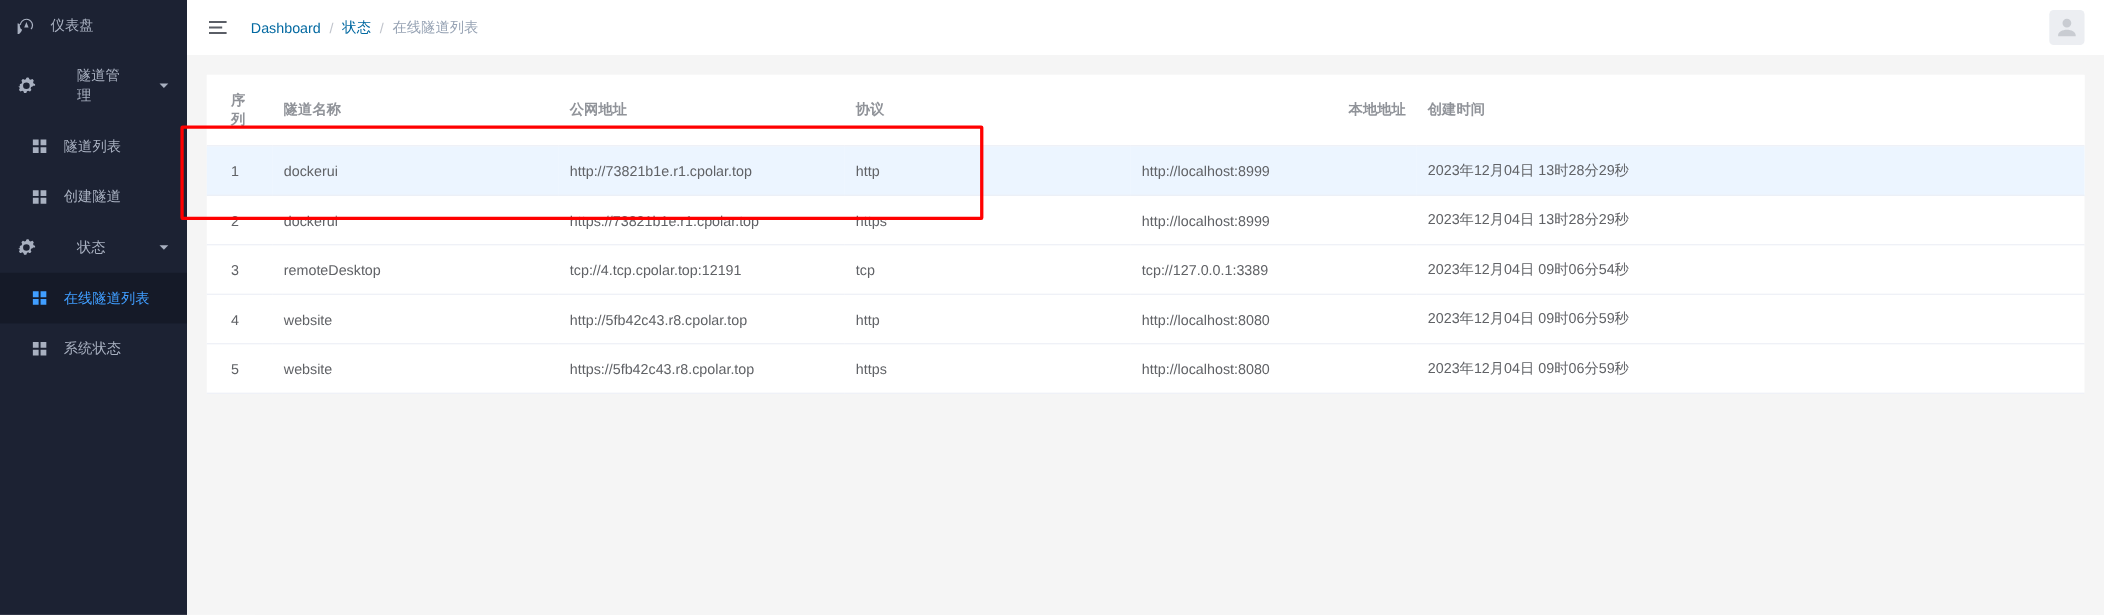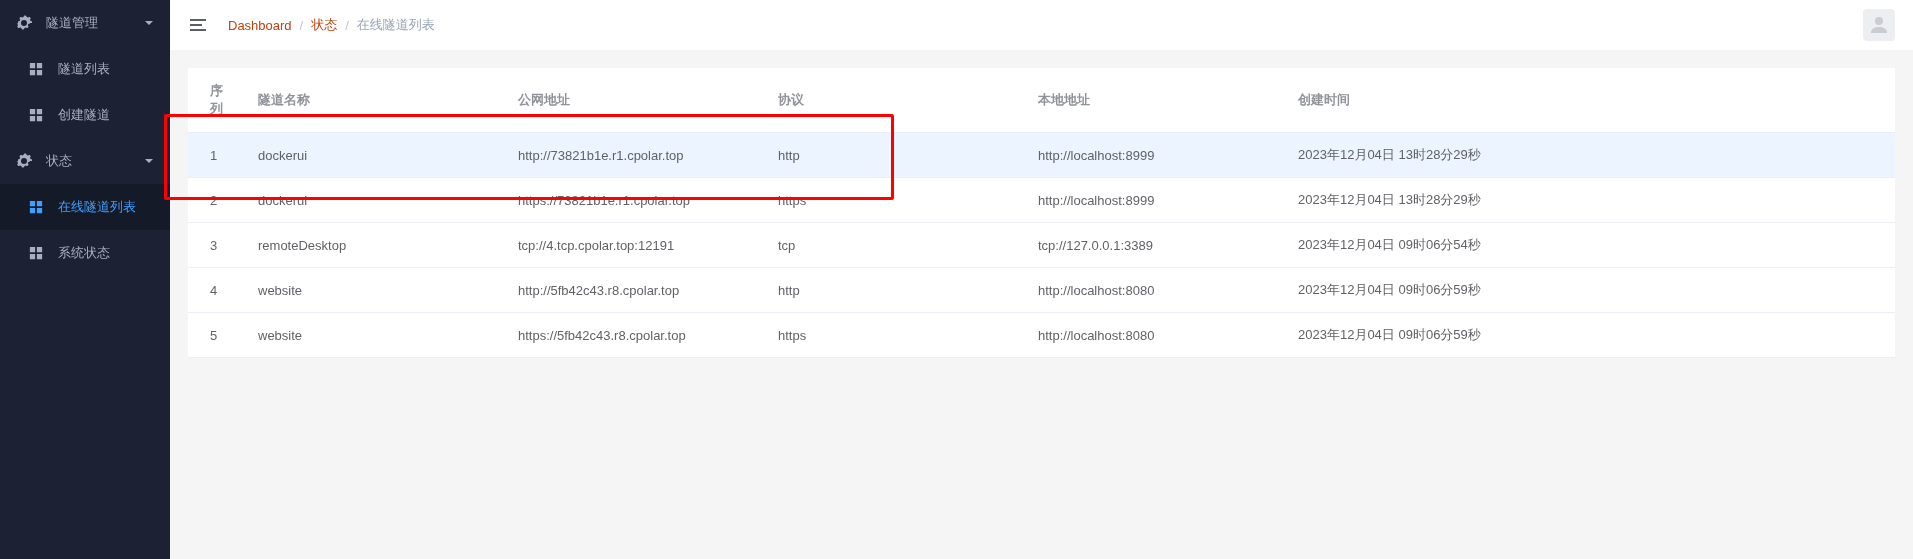--- a/index.html
+++ b/index.html
@@ -1,60 +1,68 @@
 <!DOCTYPE html>
 <html><head>
   <meta charset="utf-8">
   <style>
     * { margin: 0; padding: 0; box-sizing: border-box; }
     body { font-family: -apple-system, "Helvetica Neue", Arial, "Microsoft YaHei", sans-serif; background: #f5f5f5; font-size: 13px; color: #333; }
     .container { display: flex; min-height: 559px; width: 1913px; }
     
     .sidebar { width: 170px; background: #1c2233; color: #a8b0c0; flex-shrink: 0; }
     .sidebar-item { display: flex; align-items: center; padding: 14px 16px; font-size: 13px; cursor: pointer; position: relative; }
-    .sidebar-item.has-chevron { justify-content: flex-start; }
+    .sidebar-item.has-chevron { justify-content: flex-start; gap: 24px; }
     .sidebar-item .chev { margin-left: auto; }
     .sidebar-item.sub { padding-left: 28px; }
     .sidebar-item.active { color: #409eff; background: #151a28; }
     .sidebar-item .ico { width: 16px; height: 16px; display: inline-flex; align-items: center; justify-content: center; margin-right: 14px; flex-shrink: 0; }
     .sidebar-item .ico svg { fill: currentColor; }
     .sidebar-item .chev svg { fill: currentColor; }
     
     .main { flex: 1; display: flex; flex-direction: column; background: #fff; }
     .topbar { display: flex; align-items: center; padding: 0 18px; height: 50px; background: #fff; }
     .hambtn { width: 20px; height: 20px; margin-right: 20px; cursor: pointer; display: flex; align-items: center; }
     .hambtn svg { fill: #5a5e66; }
     .breadcrumb { font-size: 13px; color: #97a3b4; display: flex; align-items: center; }
-    .breadcrumb .crumb { color: #c2410c; }
+    .breadcrumb .crumb { color: #0369a1; }
     .breadcrumb .crumb.current { color: #97a3b4; }
     .breadcrumb .sep { margin: 0 8px; color: #c0c4cc; }
     .avatar { margin-left: auto; width: 32px; height: 32px; background: #eceef2; border-radius: 4px; display: flex; align-items: center; justify-content: center; cursor: pointer; }
     .avatar svg { fill: #c9ccd2; }
     
     .content { padding: 18px; background: #f5f5f5; flex: 1; }
     .panel { background: #fff; position: relative; }
     table { width: 100%; border-collapse: collapse; font-size: 13px; }
     th { text-align: left; padding: 14px 10px; color: #909399; font-weight: 600; border-bottom: 1px solid #ebeef5; background: #fff; }
     td { padding: 13px 10px; color: #606266; border-bottom: 1px solid #ebeef5; }
     tbody tr.hl { background: #ecf5ff; }
     
     .col-seq { width: 60px; text-align: left; padding-left: 22px; padding-right: 22px; }
     .col-name { width: 260px; }
     .col-url { width: 260px; }
     .col-proto { width: 260px; }
-    .col-local { width: 260px; }
+    .col-local { width: 260px; text-align: right; }
     .col-time { width: auto; }
     
     .highlight-box { position: absolute; border: 3px solid #ff0000; pointer-events: none; top: 46px; left: -24px; width: 730px; height: 86px; border-radius: 2px; }
   </style>
 </head>
 <body>
 
 <div class="container">
   <div class="sidebar">
+    <div class="sidebar-item">
+      <span class="ico">
+          <svg viewBox="0 0 16 16" width="16" height="16">
+            <path d="M8 2a6 6 0 00-6 6c0 1.5.55 2.87 1.46 3.93l.7-.7A5 5 0 113 8a5 5 0 0110 0 5 5 0 01-1.16 3.23l.7.7A6 6 0 008 2zm0 3l-2 5h4l-2-5z"></path>
+          </svg>
+        </span>
+      <span>仪表盘</span>
+    </div>
     <div class="sidebar-item has-chevron">
       <span class="ico">
           <svg viewBox="0 0 16 16" width="16" height="16">
             <path d="M8 5a3 3 0 100 6 3 3 0 000-6zm6 3c0 .3-.2.6-.5.7l-1.2.4c-.1.4-.3.8-.5 1.1l.6 1.1c.2.3.1.6-.1.8l-.8.8c-.2.2-.5.3-.8.1l-1.1-.6c-.3.2-.7.4-1.1.5l-.4 1.2c-.1.3-.4.5-.7.5h-1c-.3 0-.6-.2-.7-.5l-.4-1.2c-.4-.1-.8-.3-1.1-.5l-1.1.6c-.3.2-.6.1-.8-.1l-.8-.8c-.2-.2-.3-.5-.1-.8l.6-1.1c-.2-.3-.4-.7-.5-1.1l-1.2-.4C2.2 8.6 2 8.3 2 8v-1c0-.3.2-.6.5-.7l1.2-.4c.1-.4.3-.8.5-1.1l-.6-1.1c-.2-.3-.1-.6.1-.8l.8-.8c.2-.2.5-.3.8-.1l1.1.6c.3-.2.7-.4 1.1-.5l.4-1.2c.1-.3.4-.5.7-.5h1c.3 0 .6.2.7.5l.4 1.2c.4.1.8.3 1.1.5l1.1-.6c.3-.2.6-.1.8.1l.8.8c.2.2.3.5.1.8l-.6 1.1c.2.3.4.7.5 1.1l1.2.4c.3.1.5.4.5.7v1z"></path>
           </svg>
         </span>
       <span>隧道管理</span>
       <span class="chev"><svg viewBox="0 0 10 10" width="10" height="10">
             <path d="M1 3l4 4 4-4"></path>
           </svg></span>

